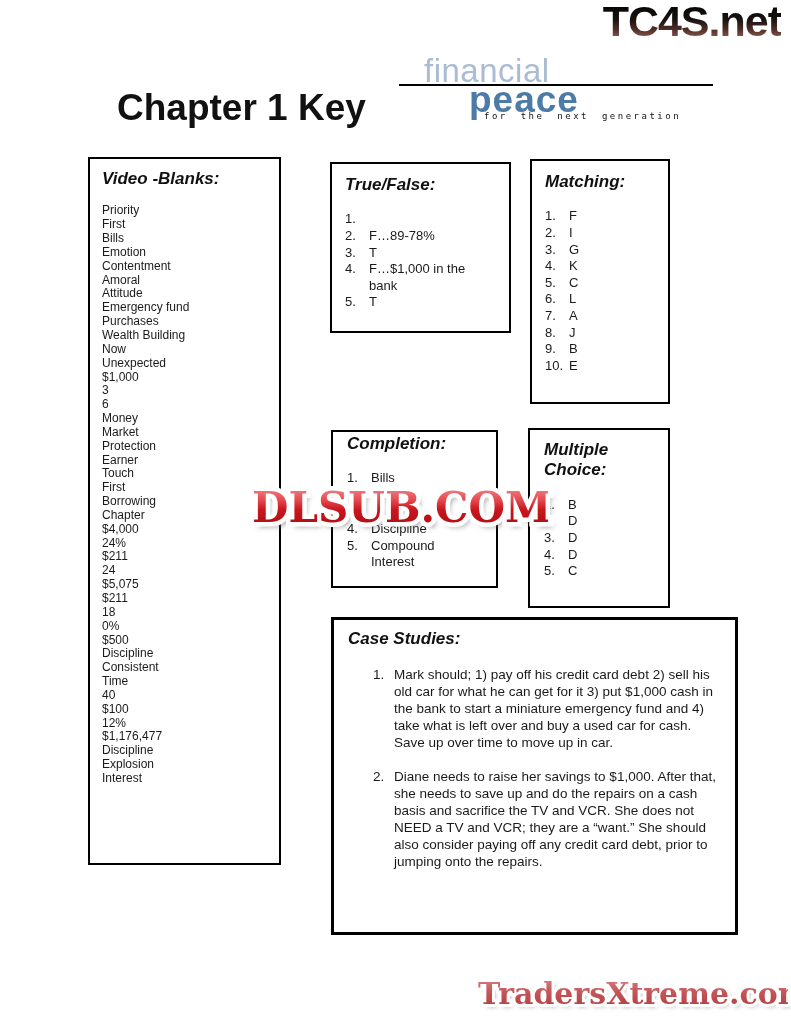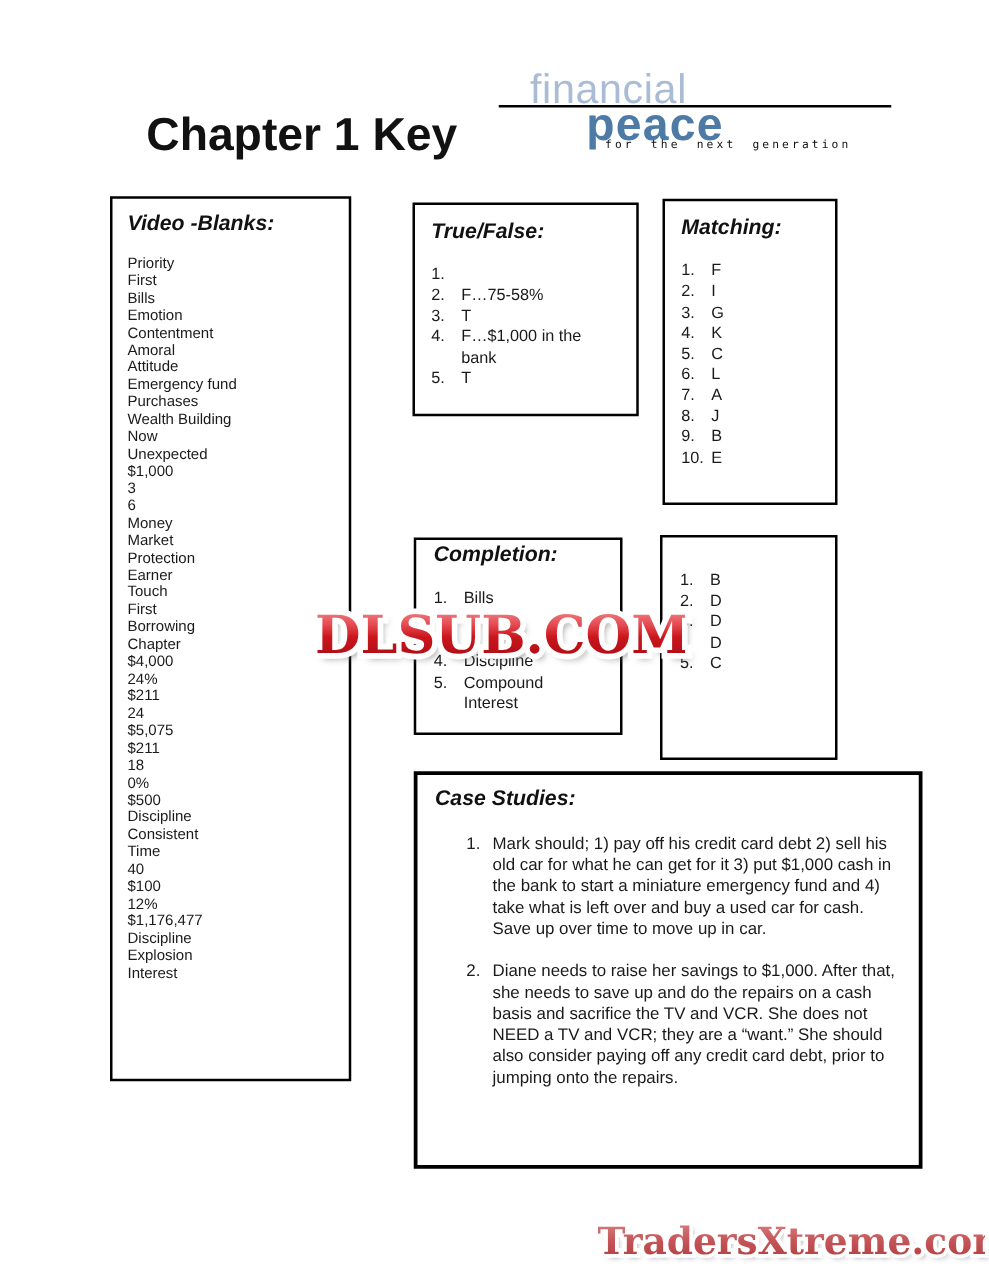--- a/index.html
+++ b/index.html
@@ -62,20 +62,21 @@
   .traders{left:478px;top:979px;width:310px;height:36px;font-size:30px;}
   .traders .wm-back{-webkit-text-stroke:6px #fff;text-shadow:0 0 2px #fff,3px 3px 4px rgba(120,120,120,.6);}
   .traders .wm-front{background:linear-gradient(180deg,#d8797c 0%,#c45558 45%,#b03d40 100%);
         -webkit-background-clip:text;background-clip:text;color:transparent;}
 </style>
 </head>
 <body>
 
 <div class="page">
 
+  <div class="tc4s">TC4S.net</div>
 
   <div>
     <div class="logo-financial">financial</div>
     <div class="logo-line"></div>
     <div class="logo-peace">peace</div>
     <div class="logo-tagline">for the next generation</div>
   </div>
 
   <h1 class="title">Chapter 1 Key</h1>
 
@@ -172,21 +173,21 @@
   <section class="box" id="box-tf">
     <h2>True/False:</h2>
     <div class="num-list">
 
         <div class="row">
           <span class="num">1.</span>
         </div>
 
         <div class="row">
           <span class="num">2.</span>
-          <span class="txt">F…75-58%</span>
+          <span class="txt">F…89-78%</span>
         </div>
 
         <div class="row">
           <span class="num">3.</span>
           <span class="txt">T</span>
         </div>
 
         <div class="row">
           <span class="num">4.</span>
           <span class="txt">F…$1,000 in the bank</span>
@@ -270,20 +271,21 @@
         </div>
 
         <div class="row">
           <span class="num">5.</span>
           <span class="txt">Compound Interest</span>
         </div>
       </div>
   </section>
 
   <section class="box" id="box-mc">
+    <h2>Multiple Choice:</h2>
     <div class="num-list">
 
         <div class="row">
           <span class="num">1.</span>
           <span class="txt">B</span>
         </div>
 
         <div class="row">
           <span class="num">2.</span>
           <span class="txt">D</span>

